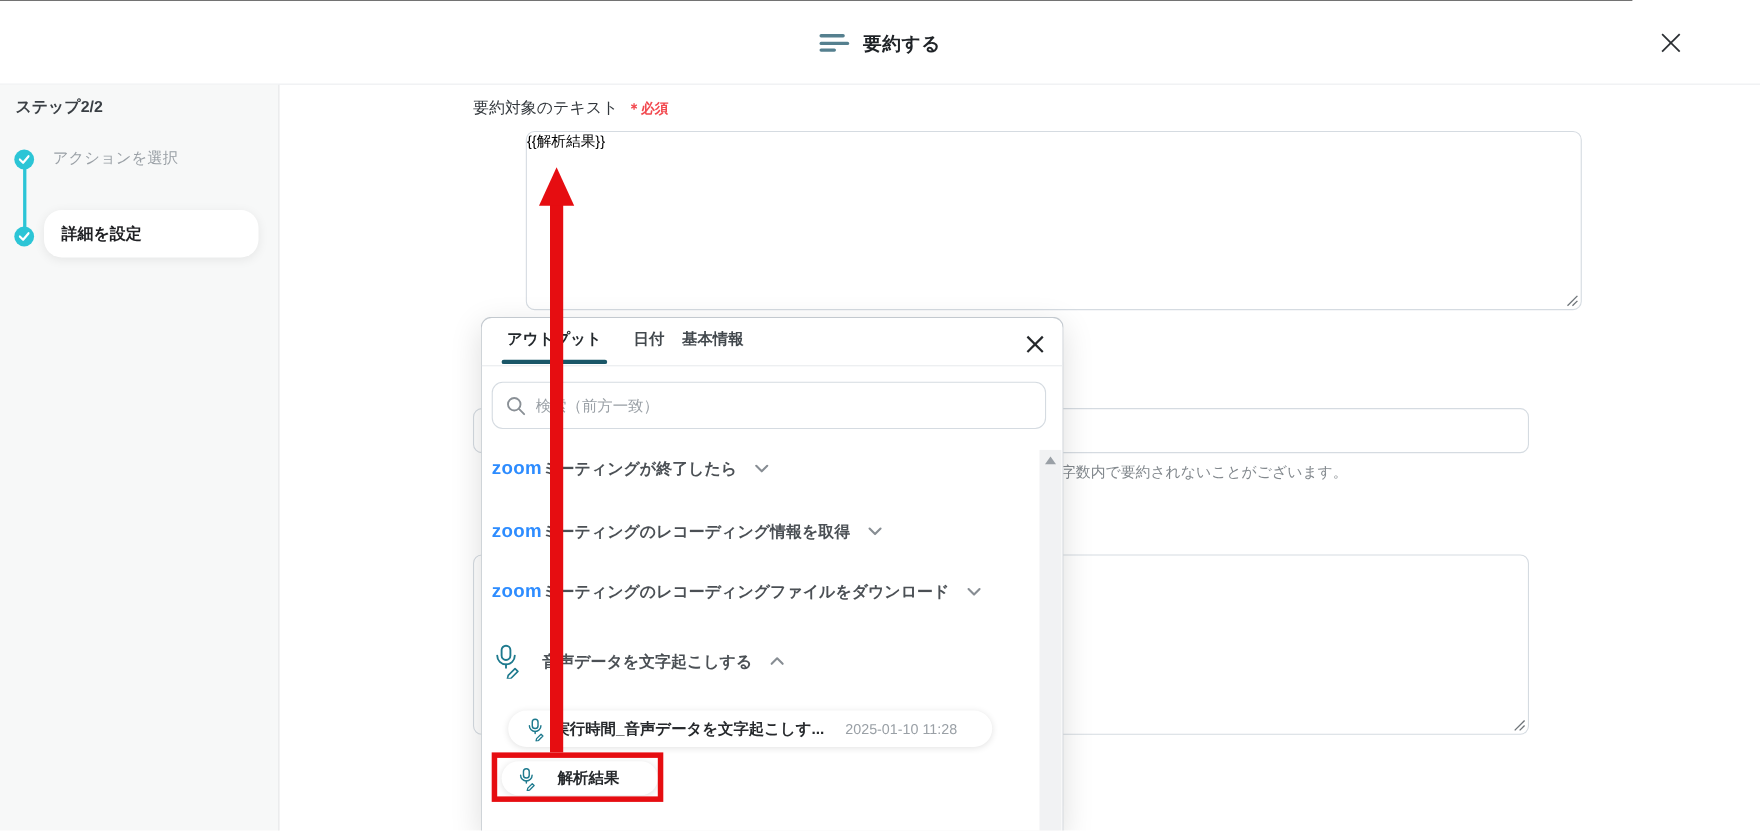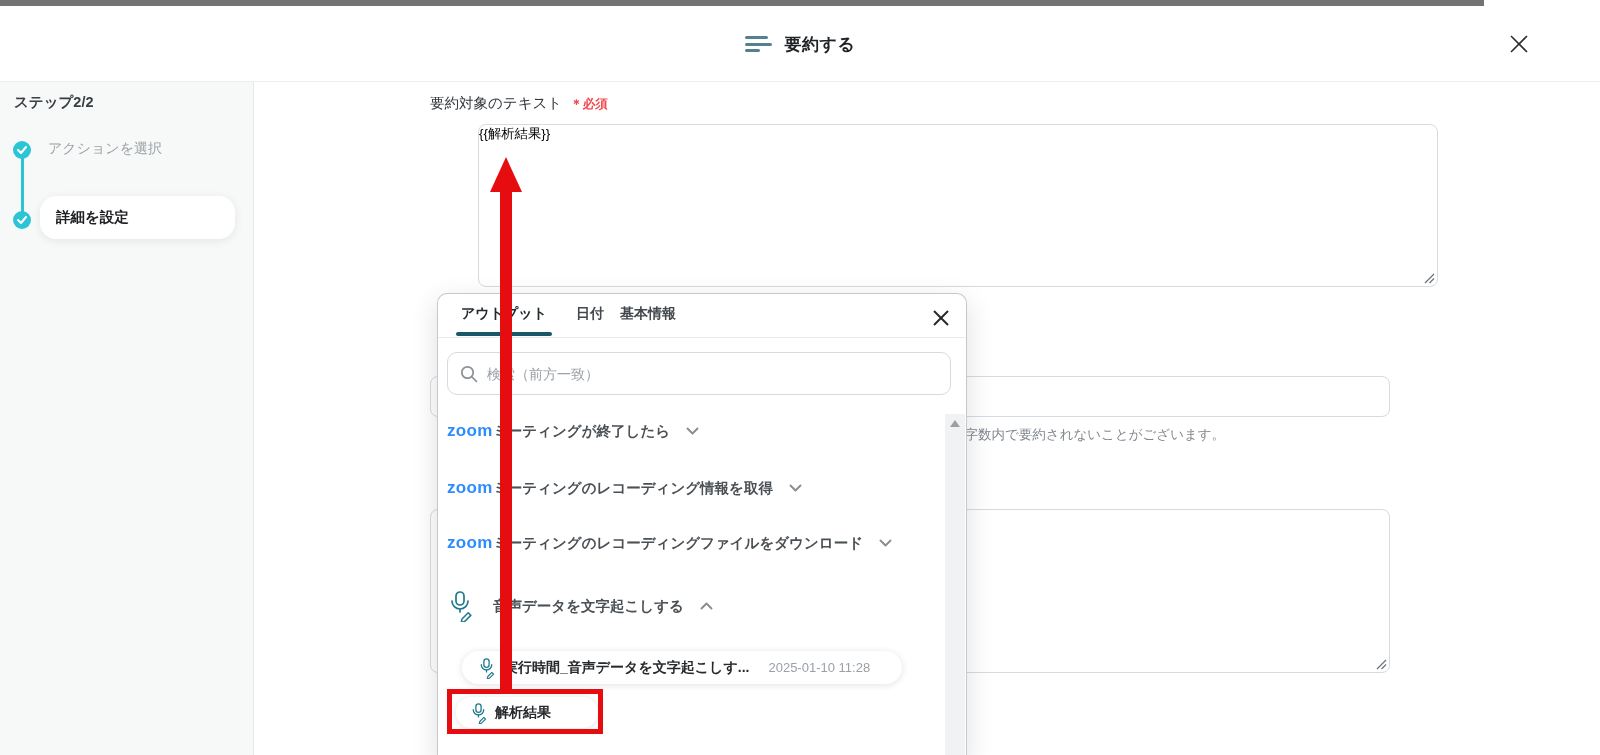--- a/index.html
+++ b/index.html
@@ -1,18 +1,18 @@
 <!DOCTYPE html>
 <html><head>
 <meta charset="utf-8">
 <style>
   * { margin:0; padding:0; box-sizing:border-box; }
   html,body { width:1600px; height:755px; }
   body { font-family:"Liberation Sans","DejaVu Sans",sans-serif; background:#fff; overflow:hidden; }
-  .screen { position:relative; width:1484px; height:755px; background:#fff; border-top:6px solid #737373; }
+  .screen { position:relative; width:1484px; height:755px; background:#fff; border-top:1px solid #737373; }
 
   
   .header { position:absolute; left:0; top:0; width:1600px; height:76px; background:#fff; border-bottom:1px solid #ecedef; }
   .title-wrap { position:absolute; left:0; top:0; width:100%; height:76px; display:flex; align-items:center; justify-content:center; gap:12px; }
   .sum-icon { display:inline-flex; flex-direction:column; gap:3.5px; width:28px; }
   .sum-icon span { display:block; height:3px; border-radius:2px; background:#55808f; }
   .sum-icon span:nth-child(1){ width:23px; }
   .sum-icon span:nth-child(2){ width:27px; }
   .sum-icon span:nth-child(3){ width:15px; }
   .dialog-title { font-size:17px; font-weight:bold; color:#1e2226; letter-spacing:.5px; }
@@ -56,21 +56,21 @@
 
   .o-item { position:absolute; left:9px; display:flex; align-items:center; gap:13px; cursor:pointer; }
   .oi1 { top:127px; } .oi2 { top:184px; } .oi3 { top:239px; } .oi4 { top:296px; }
   .zoom-logo { font-size:17px; font-weight:bold; color:#2d8cff; letter-spacing:.3px; width:33px; }
   .o-label { font-size:14.5px; font-weight:600; color:#4b5055; }
   .chev { margin-left:3px; display:inline-flex; }
   .chev.up svg { transform:rotate(180deg); }
 
   .pill { position:absolute; background:#fff; border-radius:17px; box-shadow:0 1px 7px rgba(0,0,0,.12); display:flex; align-items:center; cursor:pointer; }
   .pill1 { left:24px; top:357px; width:440px; height:33px; padding:0 16px; gap:9px; }
-  .pill2 { left:18px; top:403px; width:142px; height:31px; padding:0 14px; gap:8px;align-items:center; }
+  .pill2 { left:18px; top:403px; width:142px; height:31px; padding:0 14px; gap:20px;align-items:center; }
   .pill-label { font-size:14px; font-weight:bold; color:#26292c; white-space:nowrap; }
   .pill-time { font-size:13px; color:#9aa0a6; margin-left:10px; white-space:nowrap; }
 
   .vscroll { position:absolute; left:507px; top:120px; width:20px; height:348px; background:#f1f2f3; cursor:pointer; }
   .vscroll .arrow-up { position:absolute; left:5px; top:6px; width:0; height:0; border-left:5px solid transparent; border-right:5px solid transparent; border-bottom:7px solid #9aa0a6; }
 
   
   .annot-box { position:absolute; left:447px; top:683px; width:156px; height:45px; border:5px solid #e60d11; z-index:10; pointer-events:none; }
   .arrow-shaft { position:absolute; left:500px; top:184px; width:12px; height:499px; background:#e60d11; z-index:10; pointer-events:none; }
   .arrow-head { position:absolute; left:490px; top:151px; width:0; height:0; border-left:16px solid transparent; border-right:16px solid transparent; border-bottom:35px solid #e60d11; z-index:10; pointer-events:none; }

